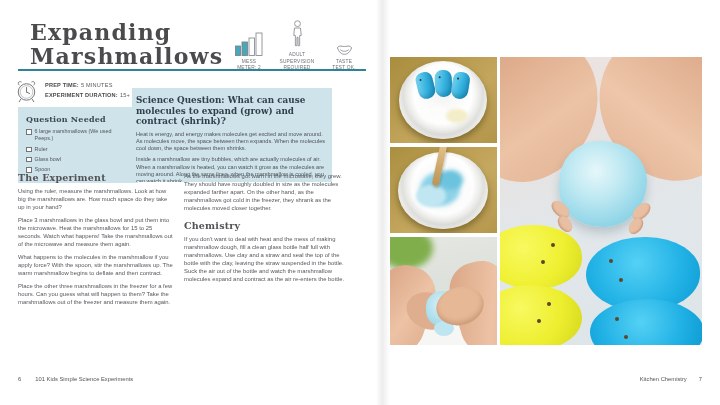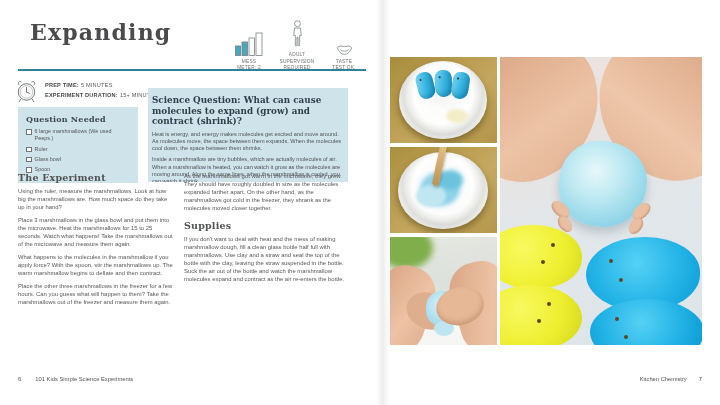--- a/index.html
+++ b/index.html
@@ -29,21 +29,21 @@
 
   .panel{background:#cfe3ea;box-sizing:border-box;overflow:hidden;}
   .supplies{left:18px;top:107px;width:120px;height:76px;padding:7px 8px;}
   .box-title{font-family:"DejaVu Serif",serif;font-weight:700;font-size:8px;color:#3e4950;
     margin:0 0 4px 0;letter-spacing:.2px;}
   .supplies ul{list-style:none;margin:0;padding:0;}
   .supplies li{display:flex;align-items:flex-start;font-size:5.4px;line-height:1.35;
     color:#54565a;margin-bottom:3px;}
   .cb{flex:0 0 auto;width:3.6px;height:3.6px;border:0.8px solid #70757a;margin:1px 3px 0 0;background:#fbfcfc;}
 
-  .science{left:148px;top:88px;width:200px;height:94px;padding:7px 4px;}
+  .science{left:132px;top:88px;width:200px;height:94px;padding:7px 4px;}
   .sq-title{font-family:"DejaVu Serif",serif;font-weight:700;font-size:8.8px;line-height:1.2;
     color:#30414d;margin:0 0 4px 0;}
   .science p{margin:0 0 3.5px 0;font-size:5.6px;line-height:1.32;color:#4f5357;}
 
   .col{position:absolute;top:172px;overflow:hidden;}
   .col1{left:18px;width:157px;}
   .col2{left:184px;width:162px;}
   .col h2{font-family:"DejaVu Serif",serif;font-weight:700;font-size:9.5px;color:#525355;
     margin:0 0 4px 0;letter-spacing:.2px;}
   .col h2.mt{margin-top:8px;}
@@ -133,20 +133,21 @@
   svg{display:block;}
 </style>
 </head>
 <body>
 
 <div class="spread">
 
   <div>
     <h1 class="title">
       <span>Expanding</span>
+      <span>Marshmallows</span>
     </h1>
 
     <div class="badges">
       <div class="badge b1">
         <span class="bicon">
           <svg width="30" height="26" viewBox="0 0 30 26">
             <rect x="1.5" y="16" width="5" height="9.5" fill="#47a8bc" stroke="#7f8488" stroke-width=".9"></rect>
             <rect x="8" y="12" width="5.5" height="13.5" fill="#47a8bc" stroke="#7f8488" stroke-width=".9"></rect>
             <rect x="15" y="8" width="5.5" height="17.5" fill="#ffffff" stroke="#8a8f93" stroke-width=".9"></rect>
             <rect x="22" y="3" width="6" height="22.5" fill="#ffffff" stroke="#8a8f93" stroke-width=".9"></rect>
@@ -228,21 +229,21 @@
     <div class="col col1">
       <h2>The Experiment</h2>
       <p>Using the ruler, measure the marshmallows. Look at how big the marshmallows are. How much space do they take up in your hand?</p>
       <p>Place 3 marshmallows in the glass bowl and put them into the microwave. Heat the marshmallows for 15 to 25 seconds. Watch what happens! Take the marshmallows out of the microwave and measure them again.</p>
       <p>What happens to the molecules in the marshmallow if you apply force? With the spoon, stir the marshmallows up. The warm marshmallow begins to deflate and then contract.</p>
       <p>Place the other three marshmallows in the freezer for a few hours. Can you guess what will happen to them? Take the marshmallows out of the freezer and measure them again.</p>
     </div>
 
     <div class="col col2">
       <p>As the marshmallows got warm in the microwave, they grew. They should have roughly doubled in size as the molecules expanded farther apart. On the other hand, as the marshmallows got cold in the freezer, they shrank as the molecules moved closer together.</p>
-      <h2 class="mt">Supplies</h2>
+      <h2 class="mt">Chemistry</h2>
       <p>If you don't want to deal with heat and the mess of making marshmallow dough, fill a clean glass bottle half full with marshmallows. Use clay and a straw and seal the top of the bottle with the clay, leaving the straw suspended in the bottle. Suck the air out of the bottle and watch the marshmallow molecules expand and contract as the air re-enters the bottle.</p>
     </div>
 
     <div class="footer-left">
       <span class="pn">6</span><span>101 Kids Simple Science Experiments</span>
     </div>
   </div>
 
   <div class="gutter"></div>
 

